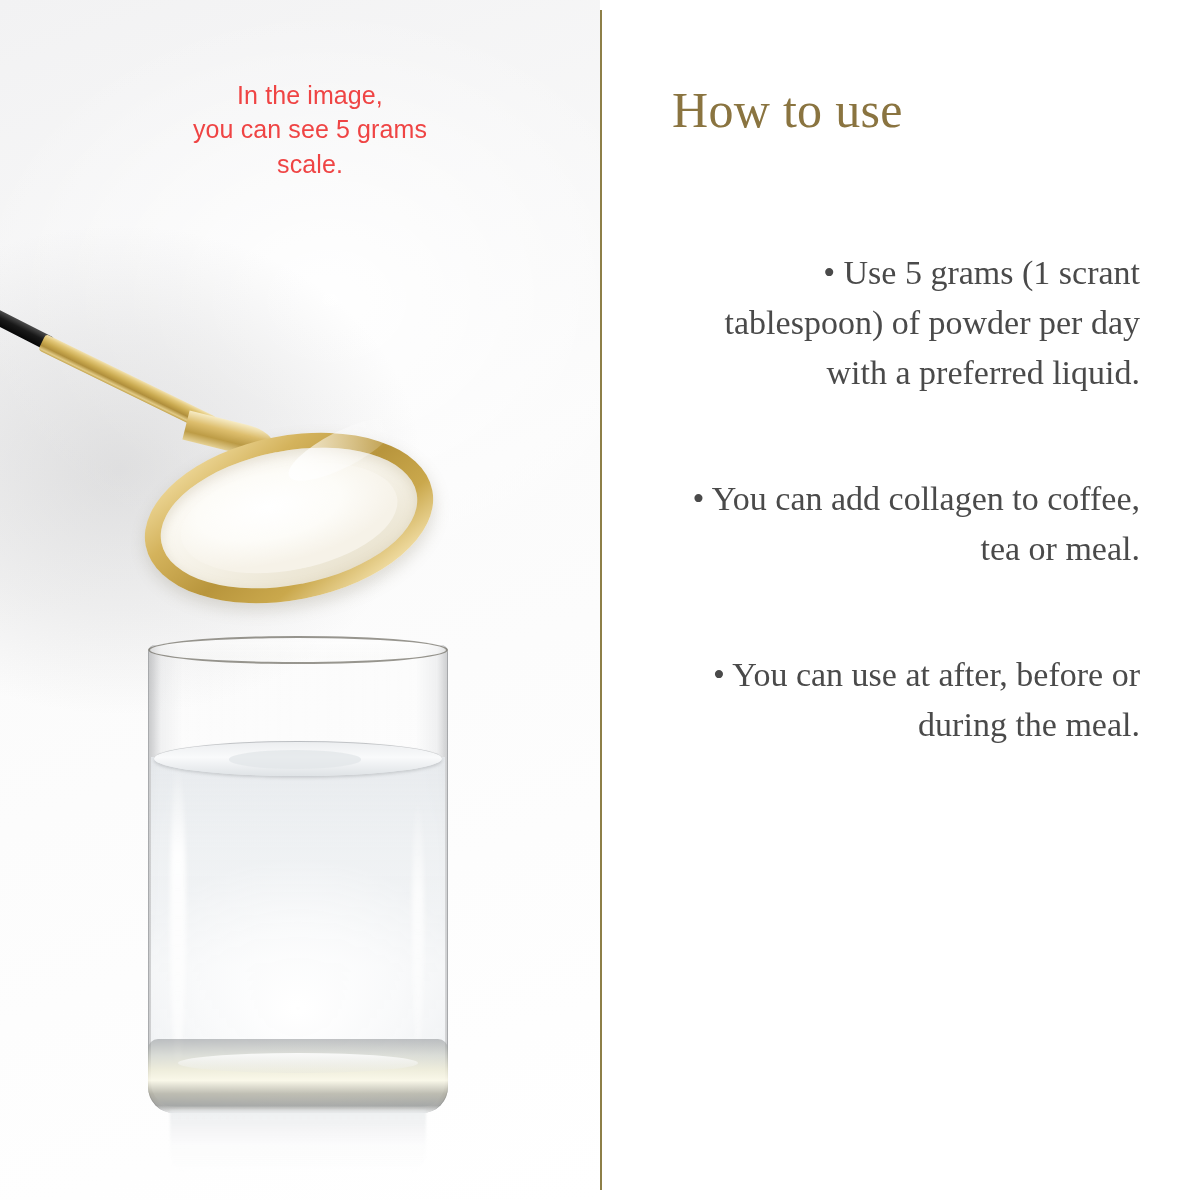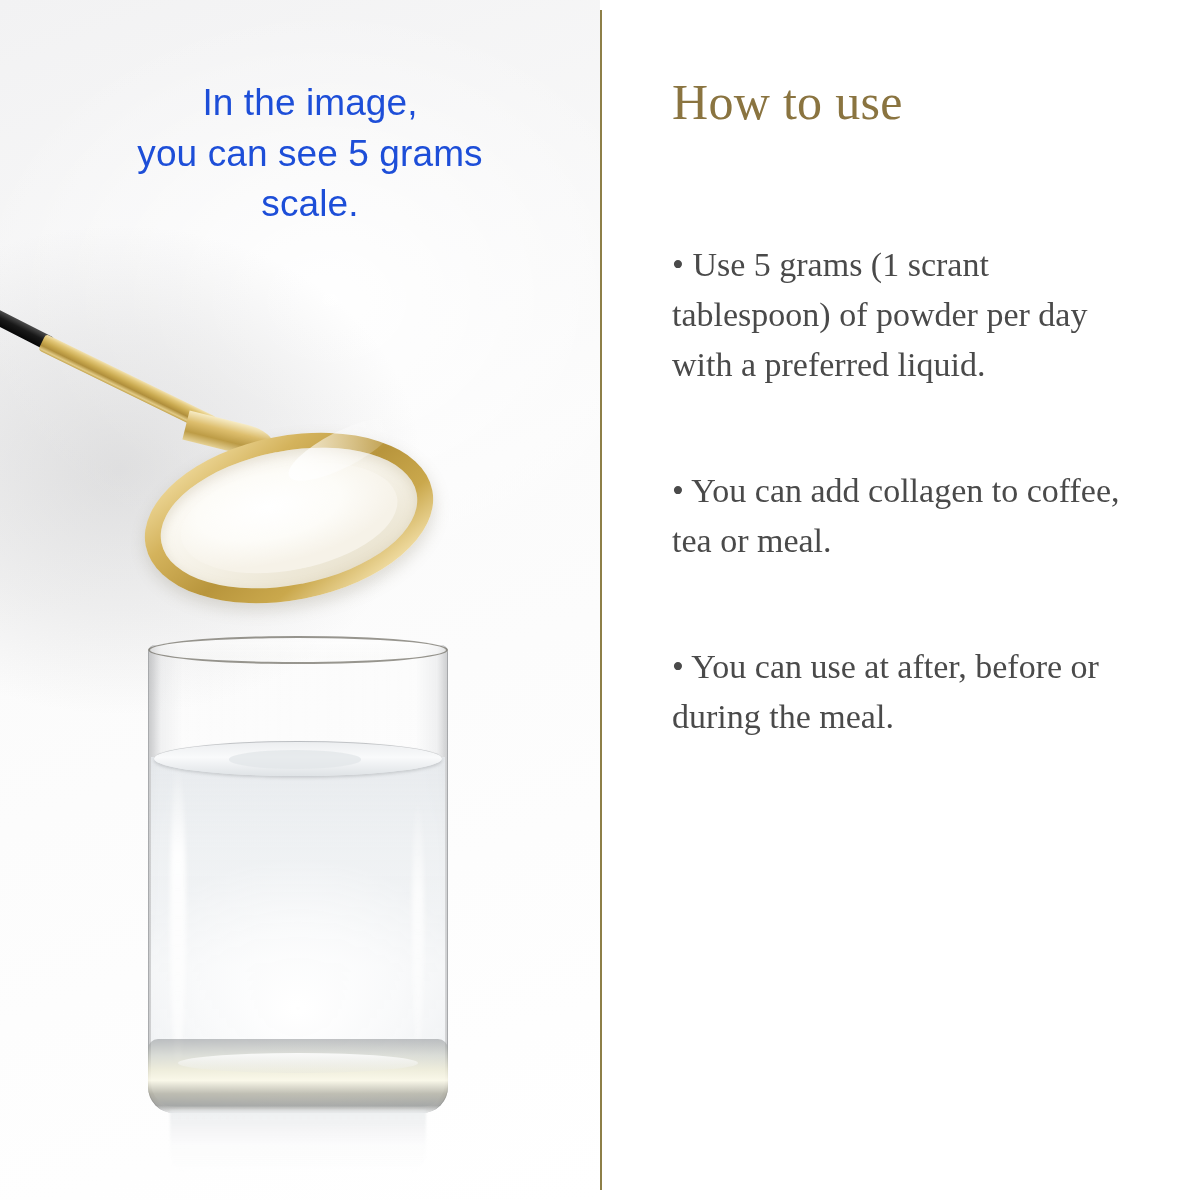--- a/index.html
+++ b/index.html
@@ -38,51 +38,52 @@
     background: #8d7f47;
   }
 
   
   .caption {
     position: absolute;
     left: 60px;
     top: 78px;
     width: 500px;
     text-align: center;
-    color: #1d4ed8;
-    font-size: 37px;
+    color: #ef4444;
+    font-size: 25px;
     line-height: 1.37;
     font-family: "Liberation Sans", sans-serif;
     letter-spacing: 0.1px;
     white-space: pre-line;
   }
 
   
   .panel {
     position: absolute;
     left: 672px;
-    top: 0;
+    top: 8px;
     width: 470px;
     height: 996px;
   }
   .panel-title {
     position: absolute;
     left: 0;
     top: 76px;
     font-family: "Liberation Serif", serif;
     font-size: 50px;
     line-height: 1.05;
     color: #8a7440;
     letter-spacing: 0.3px;
   }
   .bullets {
     position: absolute;
     left: 0;
     top: 240px;
     width: 468px;
+    text-align: right;
   }
   .bullet {
     font-family: "Liberation Serif", serif;
     font-size: 34px;
     line-height: 1.47;
     color: #4a4a4a;
     margin: 0 0 76px 0;
   }
   .bullet:last-child { margin-bottom: 0; }
 

